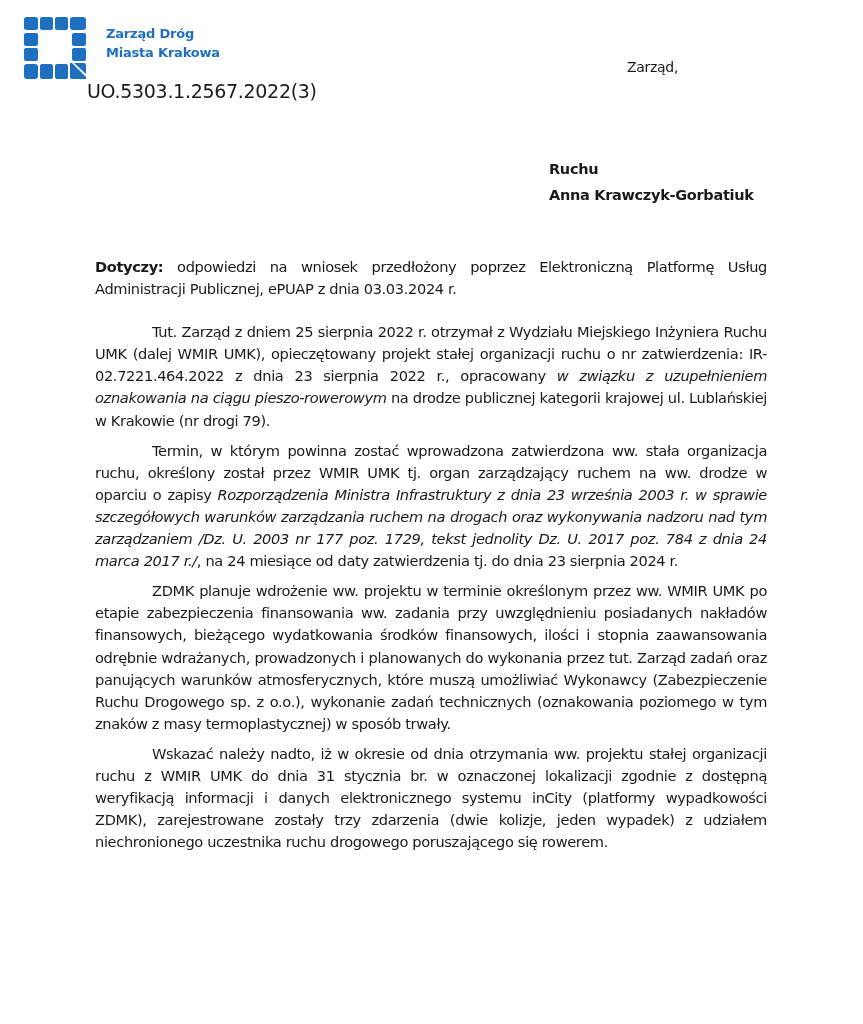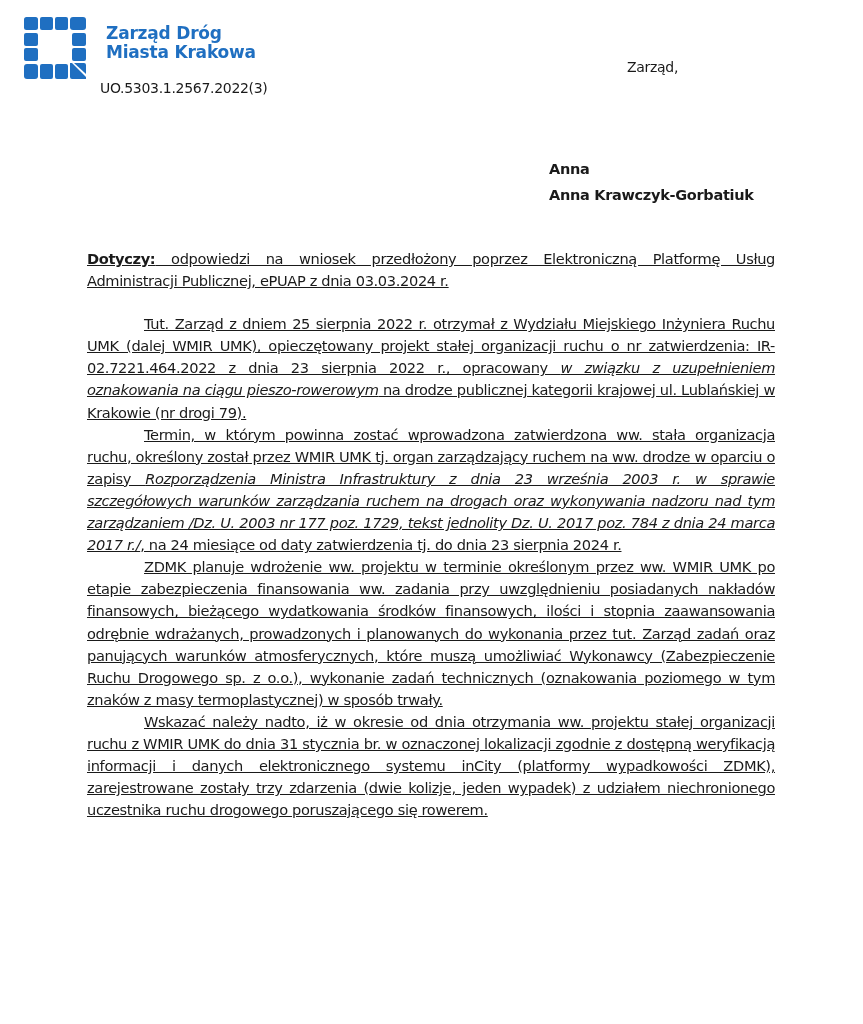--- a/index.html
+++ b/index.html
@@ -22,29 +22,29 @@
       width: 62px;
       height: 62px;
     }
     .logo-text {
       position: absolute;
       left: 106px;
       top: 24px;
       font-family: "DejaVu Sans", sans-serif;
       font-weight: bold;
       color: #1f6fc1;
-      font-size: 17px;
+      font-size: 13px;
       line-height: 19px;
       letter-spacing: -0.2px;
     }
     .ref {
       position: absolute;
-      left: 100px;
+      left: 87px;
       top: 80px;
-      font-size: 14px;
+      font-size: 19px;
       letter-spacing: -0.3px;
     }
     .city {
       position: absolute;
       left: 627px;
       top: 59px;
       font-size: 14px;
       letter-spacing: -0.3px;
     }
     .addressee {
@@ -60,23 +60,22 @@
       position: absolute;
       left: 87px;
       top: 248px;
       width: 688px;
       font-size: 14.6px;
       line-height: 22.1px;
       letter-spacing: -0.35px;
       word-spacing: 0px;
     }
     .body-text p {
-      margin: 0;
+      margin: 8px;
       text-align: justify;
-      text-decoration: underline;
     }
     .subject {
       margin-bottom: 21px !important;
     }
     .indent {
       text-indent: 57px;
     }
     .subject-label {
       font-weight: bold;
     }
@@ -113,21 +112,21 @@
 <div class="logo-text">
   <div>Zarząd Dróg</div>
   <div>Miasta Krakowa</div>
 </div>
 
 <div class="ref">UO.5303.1.2567.2022(3)</div>
 
 <div class="city">Zarząd,</div>
 
 <div class="addressee">
-  <div>Anna</div>
+  <div>Ruchu</div>
   <div>Anna Krawczyk-Gorbatiuk</div>
 </div>
 
 <div class="body-text">
   <p class="subject"><span class="subject-label">Dotyczy:</span><span> odpowiedzi na wniosek przedłożony poprzez Elektroniczną Platformę Usług Administracji Publicznej, ePUAP z dnia 03.03.2024 r.</span></p>
 
 
   <p class="indent"><span>Tut. Zarząd z dniem 25 sierpnia 2022 r. otrzymał z Wydziału Miejskiego Inżyniera Ruchu UMK (dalej WMIR UMK), opieczętowany projekt stałej organizacji ruchu o nr zatwierdzenia: IR-02.7221.464.2022 z dnia 23 sierpnia 2022 r., opracowany </span><em>w związku z uzupełnieniem oznakowania na ciągu pieszo-rowerowym</em><span> na drodze publicznej kategorii krajowej ul. Lublańskiej w Krakowie (nr drogi 79).</span></p>
 
   <p class="indent"><span>Termin, w którym powinna zostać wprowadzona zatwierdzona ww. stała organizacja ruchu, określony został przez WMIR UMK tj. organ zarządzający ruchem na ww. drodze w oparciu o zapisy </span><em>Rozporządzenia Ministra Infrastruktury z dnia 23 września 2003 r. w sprawie szczegółowych warunków zarządzania ruchem na drogach oraz wykonywania nadzoru nad tym zarządzaniem /Dz. U. 2003 nr 177 poz. 1729, tekst jednolity Dz. U. 2017 poz. 784 z dnia 24 marca 2017 r./</em><span>, na 24 miesiące od daty zatwierdzenia tj. do dnia 23 sierpnia 2024 r.</span></p>

